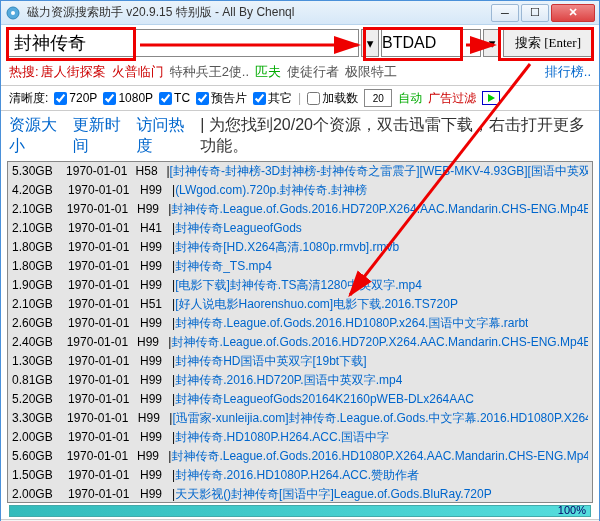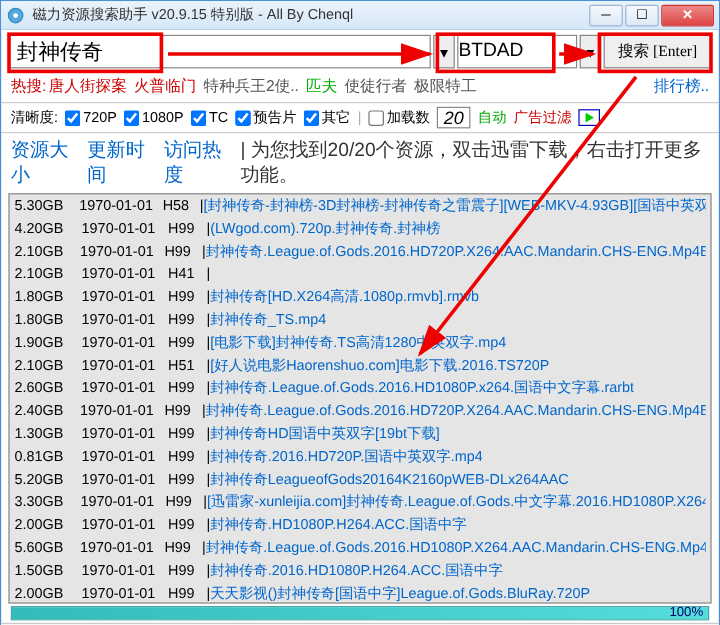--- a/index.html
+++ b/index.html
@@ -19,21 +19,21 @@
 .hot-row { padding: 2px 8px 4px; font-size: 13px; display: flex; align-items: center; gap: 2px; }
 .hot-label { color: #c00; }
 .hot-item { color: #c00; margin-right: 6px; cursor: pointer; }
 .hot-item.green { color: #0a0; }
 .hot-item.gray { color: #555; }
 .hot-more { margin-left: auto; color: #06c; cursor: pointer; }
 .filter-row { display: flex; align-items: center; gap: 6px; padding: 3px 8px; border-top: 1px solid #ccc; border-bottom: 1px solid #ccc; font-size: 12px; flex-wrap: nowrap; overflow: hidden; }
 .filter-row label { display: flex; align-items: center; gap: 2px; white-space: nowrap; }
 .filter-row input[type=checkbox] { width: 13px; height: 13px; }
 .sep { color: #aaa; }
-.load-count { width: 28px; height: 18px; border: 1px solid #888; text-align: center; font-size: 15px; font-style: italic; }
+.load-count { width: 28px; height: 18px; border: 1px solid #888; text-align: center; font-size: 10px; }
 .auto { color: #0a0; }
 .adfilter { color: #c00; }
 .play-icon { display: inline-block; width: 18px; height: 14px; border: 1px solid #00c; position: relative; }
 .play-icon::after { content: ""; position: absolute; left: 5px; top: 2px; border-left: 7px solid #0c0; border-top: 4px solid transparent; border-bottom: 4px solid transparent; }
 .info-row { padding: 4px 8px; font-size: 16px; display: flex; align-items: flex-end; gap: 6px; }
 .link-blue { color: #06c; cursor: pointer; }
 .info-text { color: #333; }
 .results { border: 1px solid #888; margin: 0 6px; height: 342px; overflow: hidden; background: #e5e5e5; }
 .result-item { display: flex; white-space: nowrap; padding: 1px 4px; font-size: 12px; border-bottom: 0; line-height: 17px; }
 .result-item .size { width: 56px; }
@@ -143,20 +143,21 @@
         <span class="date">1970-01-01</span>
         <span class="heat">H99</span>
         <span>| </span>
         <span class="name">封神传奇.League.of.Gods.2016.HD720P.X264.AAC.Mandarin.CHS-ENG.Mp4Ba</span>
       </div>
       <div class="result-item">
         <span class="size">2.10GB</span>
         <span class="date">1970-01-01</span>
         <span class="heat">H41</span>
         <span>| </span>
+        <span class="name">封神传奇LeagueofGods</span>
       </div>
       <div class="result-item">
         <span class="size">1.80GB</span>
         <span class="date">1970-01-01</span>
         <span class="heat">H99</span>
         <span>| </span>
         <span class="name">封神传奇[HD.X264高清.1080p.rmvb].rmvb</span>
       </div>
       <div class="result-item">
         <span class="size">1.80GB</span>
@@ -233,21 +234,21 @@
         <span class="date">1970-01-01</span>
         <span class="heat">H99</span>
         <span>| </span>
         <span class="name">封神传奇.League.of.Gods.2016.HD1080P.X264.AAC.Mandarin.CHS-ENG.Mp4B</span>
       </div>
       <div class="result-item">
         <span class="size">1.50GB</span>
         <span class="date">1970-01-01</span>
         <span class="heat">H99</span>
         <span>| </span>
-        <span class="name">封神传奇.2016.HD1080P.H264.ACC.国语中字</span>
+        <span class="name">封神传奇.2016.HD1080P.H264.ACC.赞助作者</span>
       </div>
       <div class="result-item">
         <span class="size">2.00GB</span>
         <span class="date">1970-01-01</span>
         <span class="heat">H99</span>
         <span>| </span>
         <span class="name">天天影视()封神传奇[国语中字]League.of.Gods.BluRay.720P</span>
       </div>
     </div>
 

